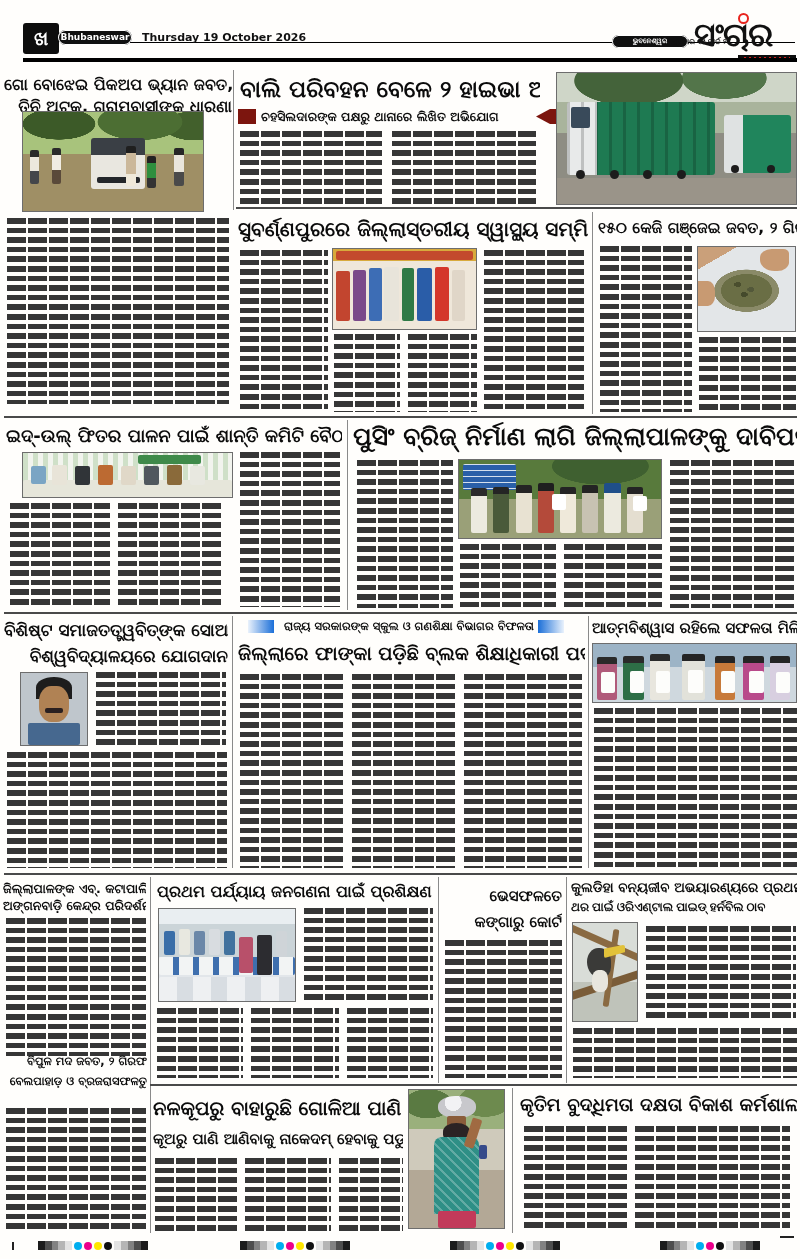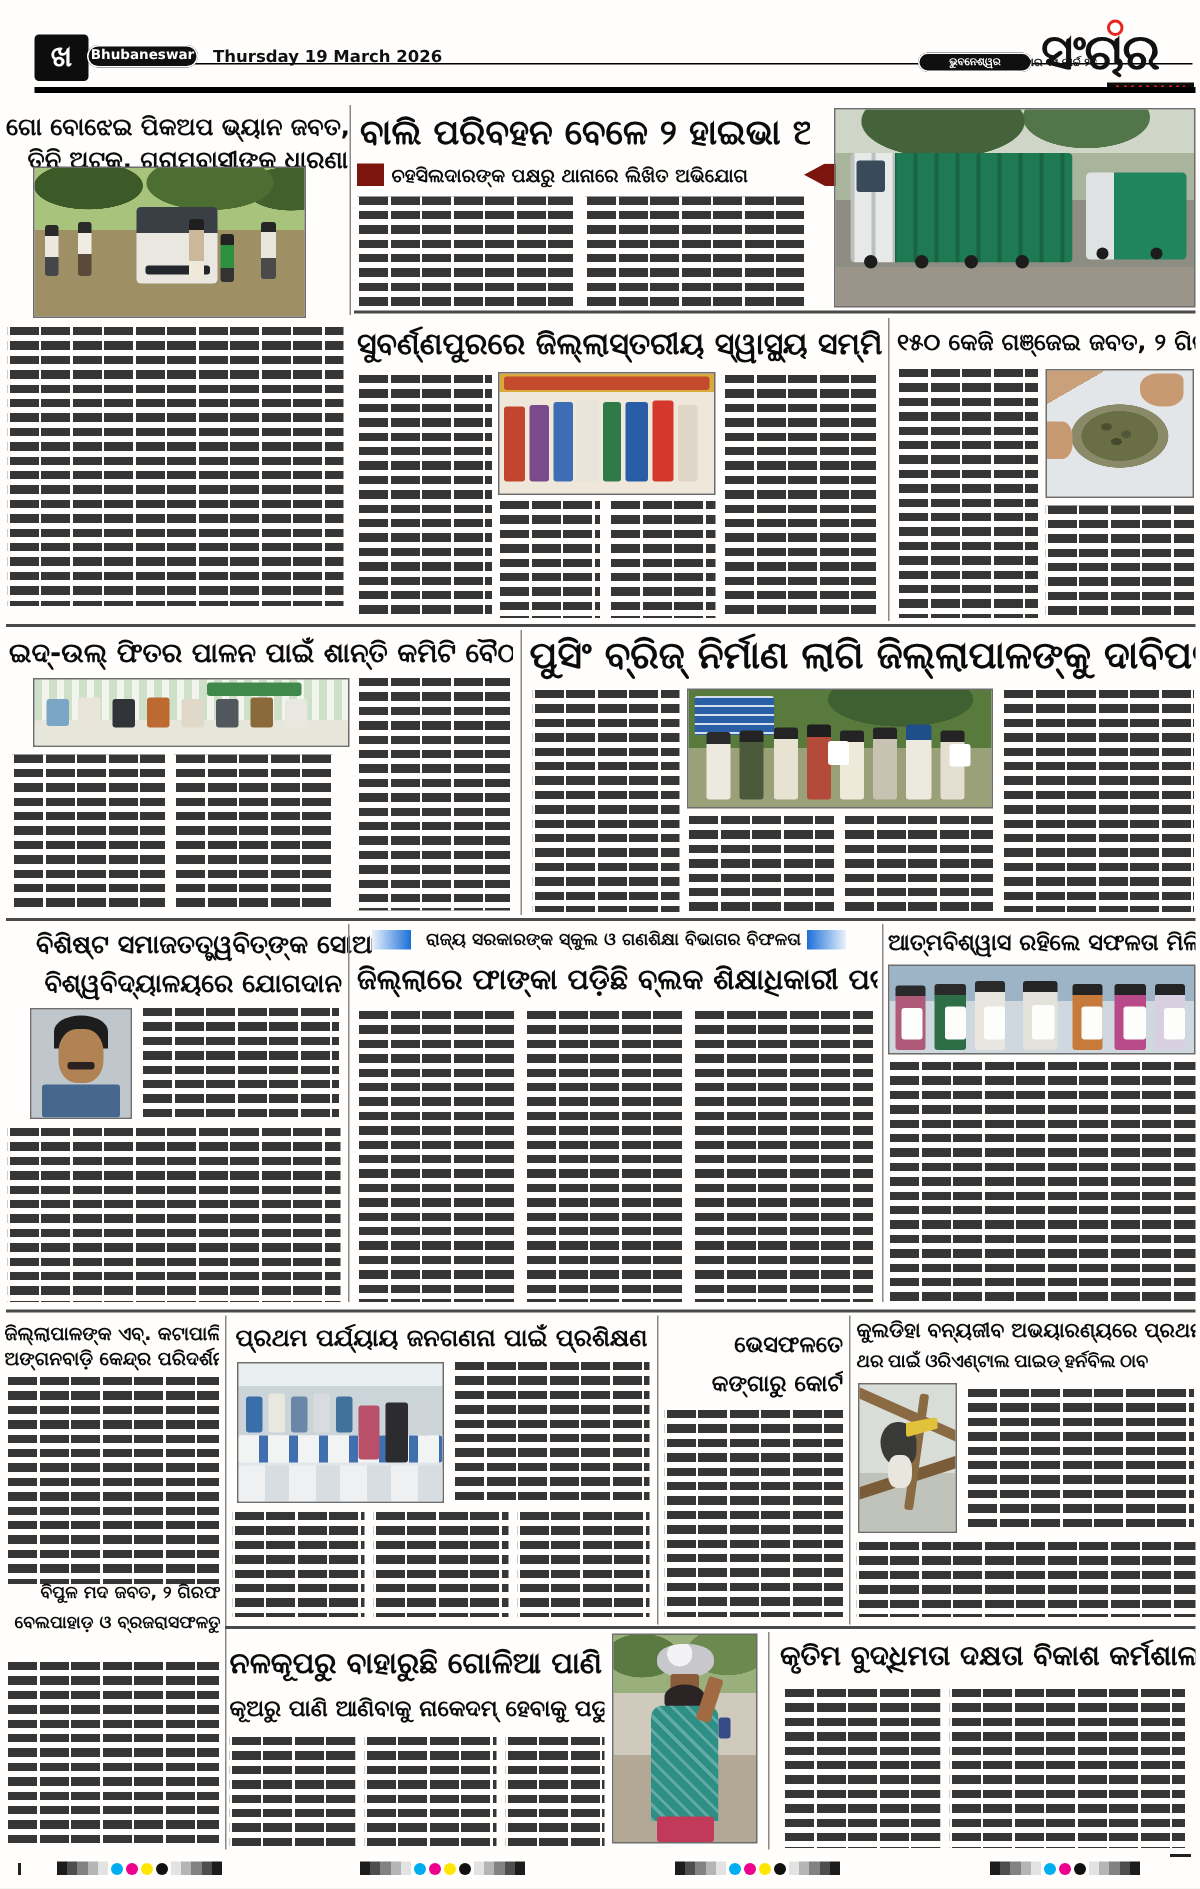--- a/index.html
+++ b/index.html
@@ -41,21 +41,21 @@
 <div class="page">
 
   <div class="abs" style="left:0;top:0;width:800px;height:64px;">
     <div class="abs" style="left:60px;top:42px;width:735px;height:1px;background:#000;"></div>
     <div class="abs" style="left:23px;top:23px;width:36px;height:31px;background:#0d0d0d;border-radius:3px;color:#fff;font-weight:700;font-size:19px;line-height:31px;text-align:center;overflow:hidden;">
       <span>ଖ</span>
     </div>
     <div class="pill" style="left:58px;top:30px;width:74px;height:15px;font-size:9px;line-height:15px;">
       <span>Bhubaneswar</span>
     </div>
-    <div class="abs" style="left:142px;top:31px;font-size:11px;font-weight:700;white-space:nowrap;">Thursday 19 March 2026</div>
+    <div class="abs" style="left:142px;top:31px;font-size:11px;font-weight:700;white-space:nowrap;">Thursday 19 October 2026</div>
     <div class="pill" style="left:612px;top:35px;width:76px;height:13px;font-size:7px;line-height:13px;border-radius:7px;">
       <span>ଭୁବନେଶ୍ୱର</span>
     </div>
     <div class="abs" style="left:671px;top:37px;font-size:7.5px;font-weight:700;white-space:nowrap;overflow:hidden;width:60px;">ଗୁରୁବାର ୧୯ ମାର୍ଚ୍ଚ ୨୦୨୬</div>
     <div class="abs" style="left:694px;top:14px;width:104px;height:44px;">
       <div style="font-size:33px;font-weight:900;line-height:42px;letter-spacing:-1px;white-space:nowrap;overflow:hidden;">ସଂଚାର</div>
       <div style="position:absolute;left:44px;top:-1px;width:7px;height:7px;border:2.5px solid #e8251f;border-radius:50%;background:#fff;"></div>
     </div>
     <div class="abs" style="left:738px;top:55px;width:58px;height:7px;background:#0d0d0d;
                 background-image:repeating-linear-gradient(90deg,rgba(232,37,31,.9) 0 2px,rgba(0,0,0,0) 2px 5px);background-size:80% 3px;background-position:center;background-repeat:no-repeat;"></div>
@@ -194,21 +194,21 @@
       <div class="fig" style="left:86%;top:46%;width:7%;height:20%;background:#fff;"></div>
     </div>
     <div class="bt" style="left:458px;top:544px;width:98px;height:64px;"></div>
     <div class="bt" style="left:562px;top:544px;width:100px;height:64px;"></div>
     <div class="bt" style="left:668px;top:460px;width:128px;height:148px;"></div>
   </div>
 
   <div class="hr" style="left:4px;top:612px;width:793px;"></div>
 
   <div>
-    <div class="h hc" style="left:4px;top:618px;width:224px;font-size:17px;line-height:25px;margin-left:20px;">ବିଶିଷ୍ଟ ସମାଜତତ୍ତ୍ୱବିତ୍‌ଙ୍କ ସୋଆ</div>
+    <div class="h hc" style="left:4px;top:618px;width:224px;font-size:17px;line-height:25px;">ବିଶିଷ୍ଟ ସମାଜତତ୍ତ୍ୱବିତ୍‌ଙ୍କ ସୋଆ</div>
     <div class="h hc" style="left:4px;top:644px;width:224px;font-size:17px;line-height:25px;">ବିଶ୍ୱବିଦ୍ୟାଳୟରେ ଯୋଗଦାନ</div>
     <div class="ph" style="left:20px;top:672px;width:68px;height:74px;background:linear-gradient(180deg,#bfc6cc 0 100%);">
       <div class="fig" style="left:22%;top:6%;width:56%;height:30%;background:#1d1d1d;border-radius:50% 50% 0 0;"></div>
       <div class="fig" style="left:28%;top:18%;width:44%;height:50%;background:#b08254;border-radius:42%;"></div>
       <div class="fig" style="left:36%;top:48%;width:28%;height:7%;background:#2a2020;border-radius:2px;"></div>
       <div class="fig" style="left:10%;top:70%;width:80%;height:30%;background:#46688f;"></div>
     </div>
     <div class="bt" style="left:94px;top:672px;width:132px;height:74px;"></div>
     <div class="bt" style="left:5px;top:752px;width:222px;height:116px;"></div>
   </div>

